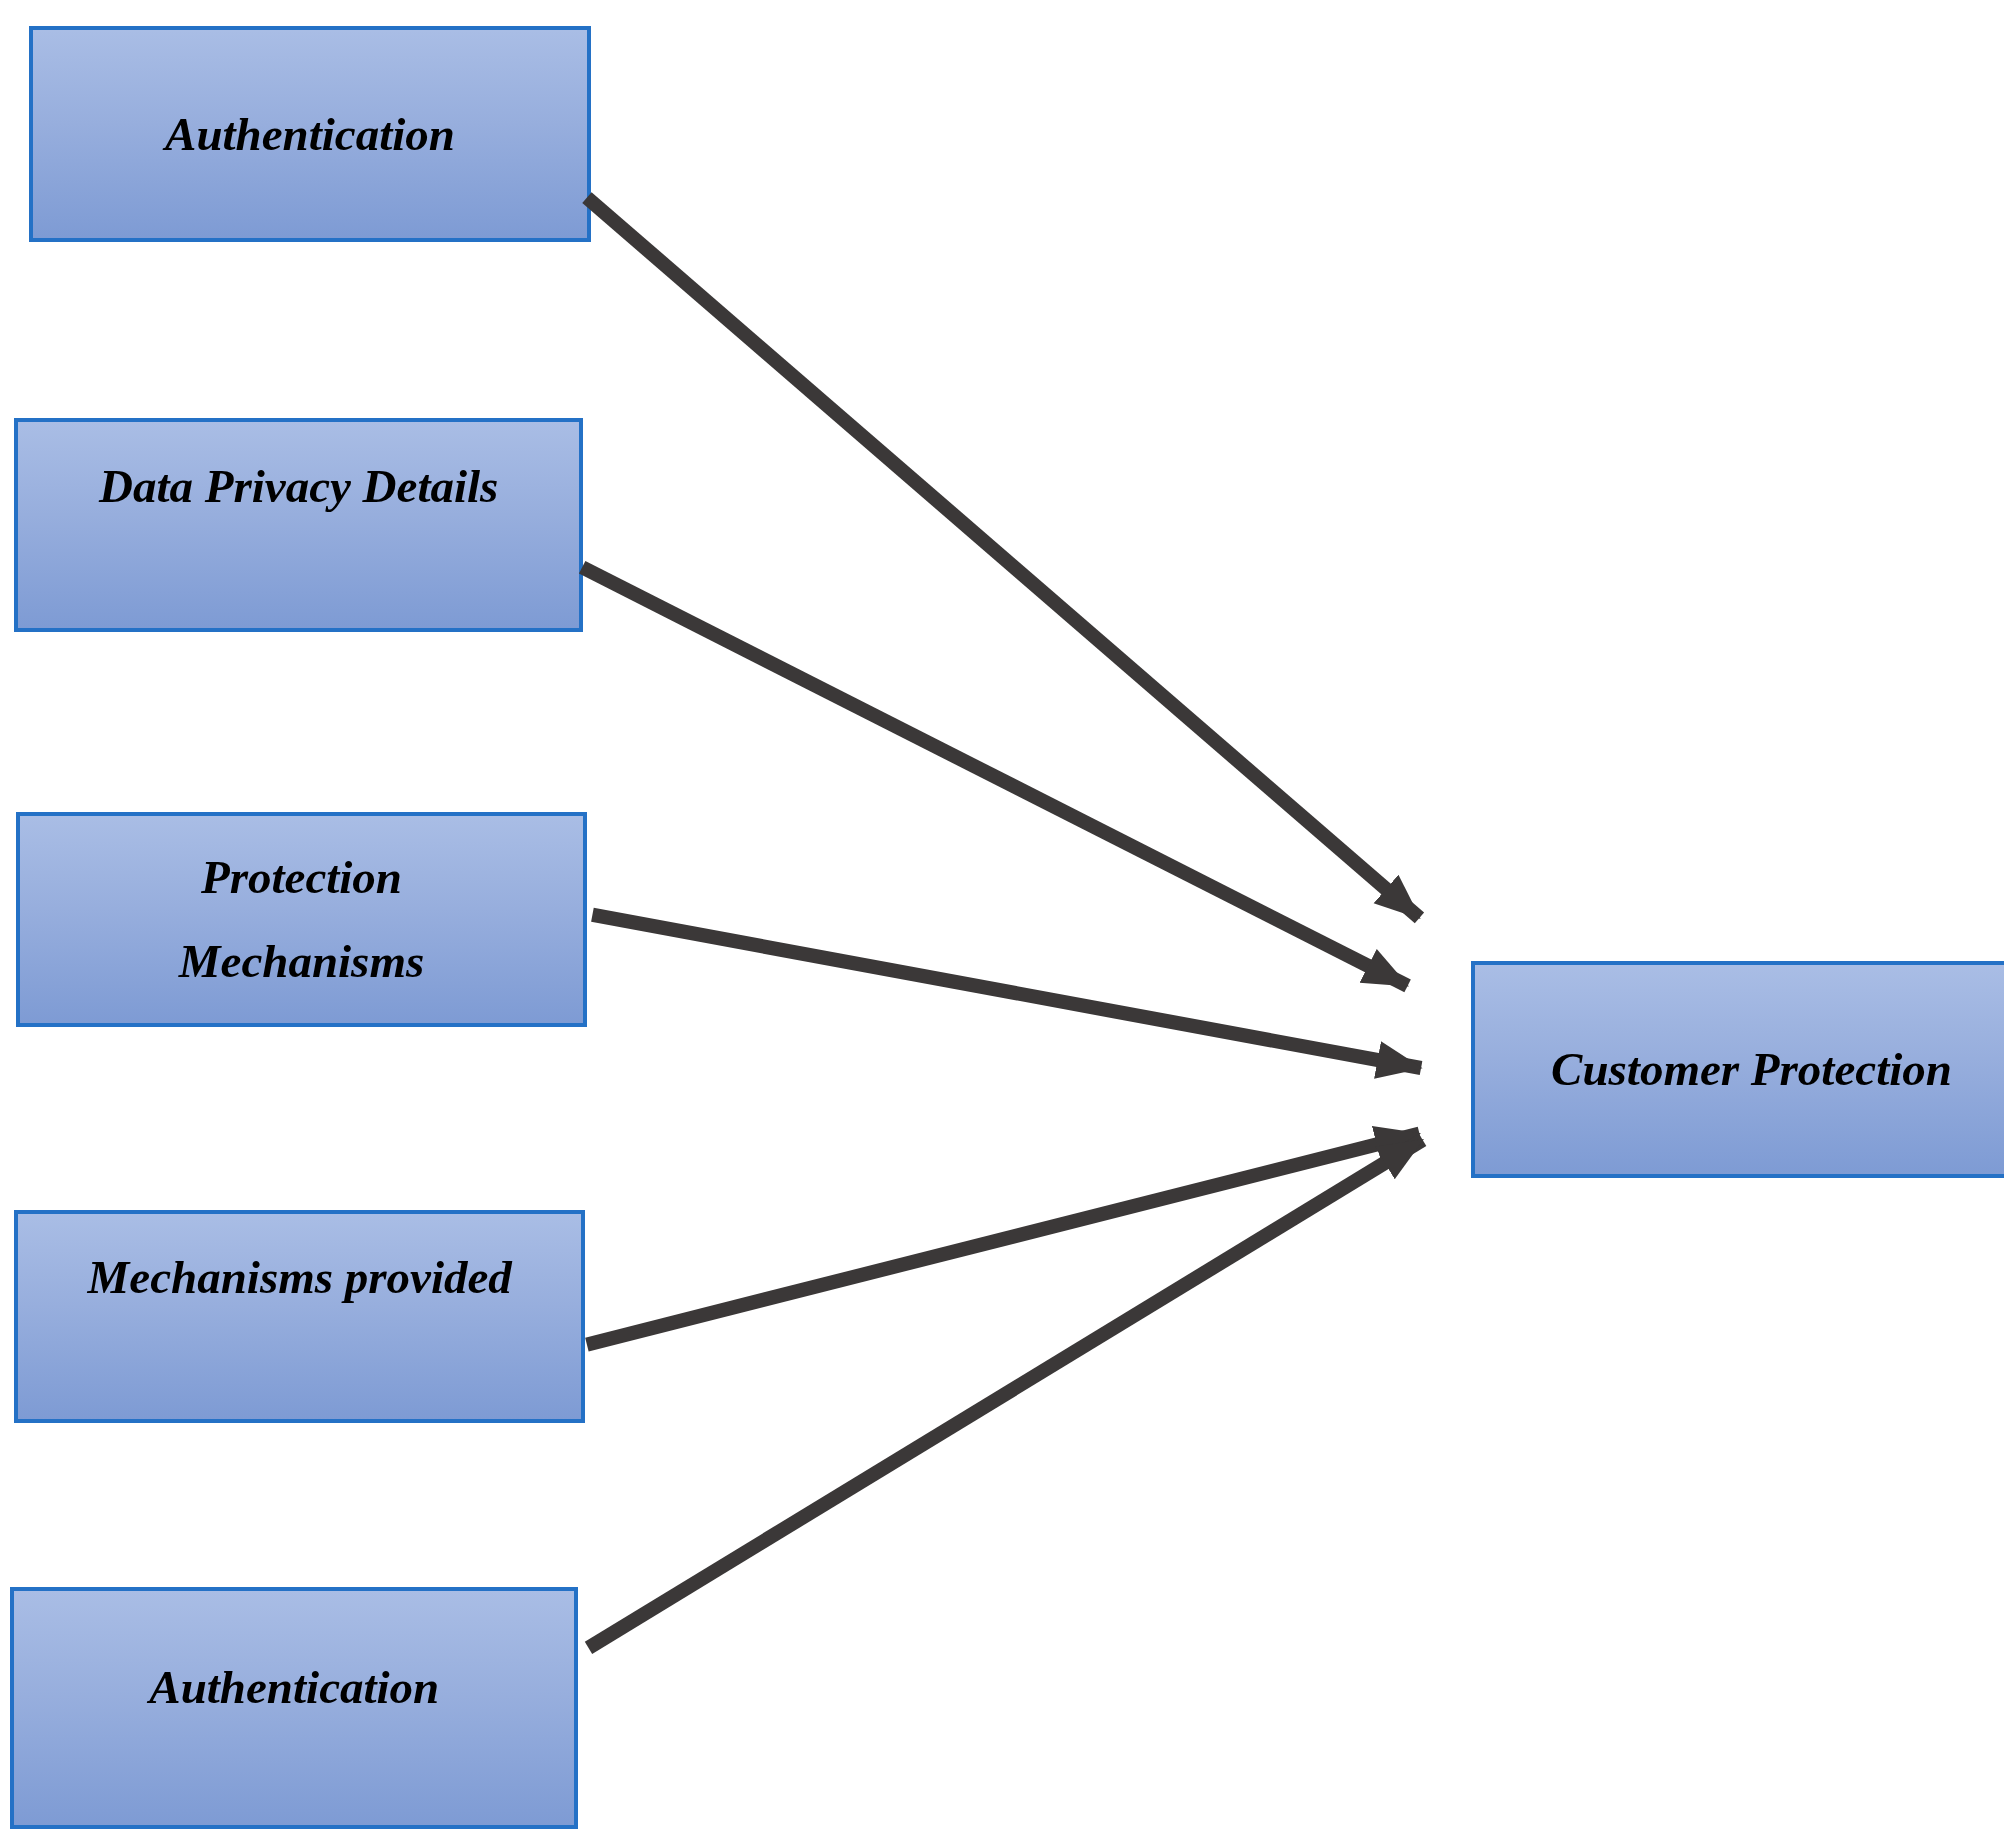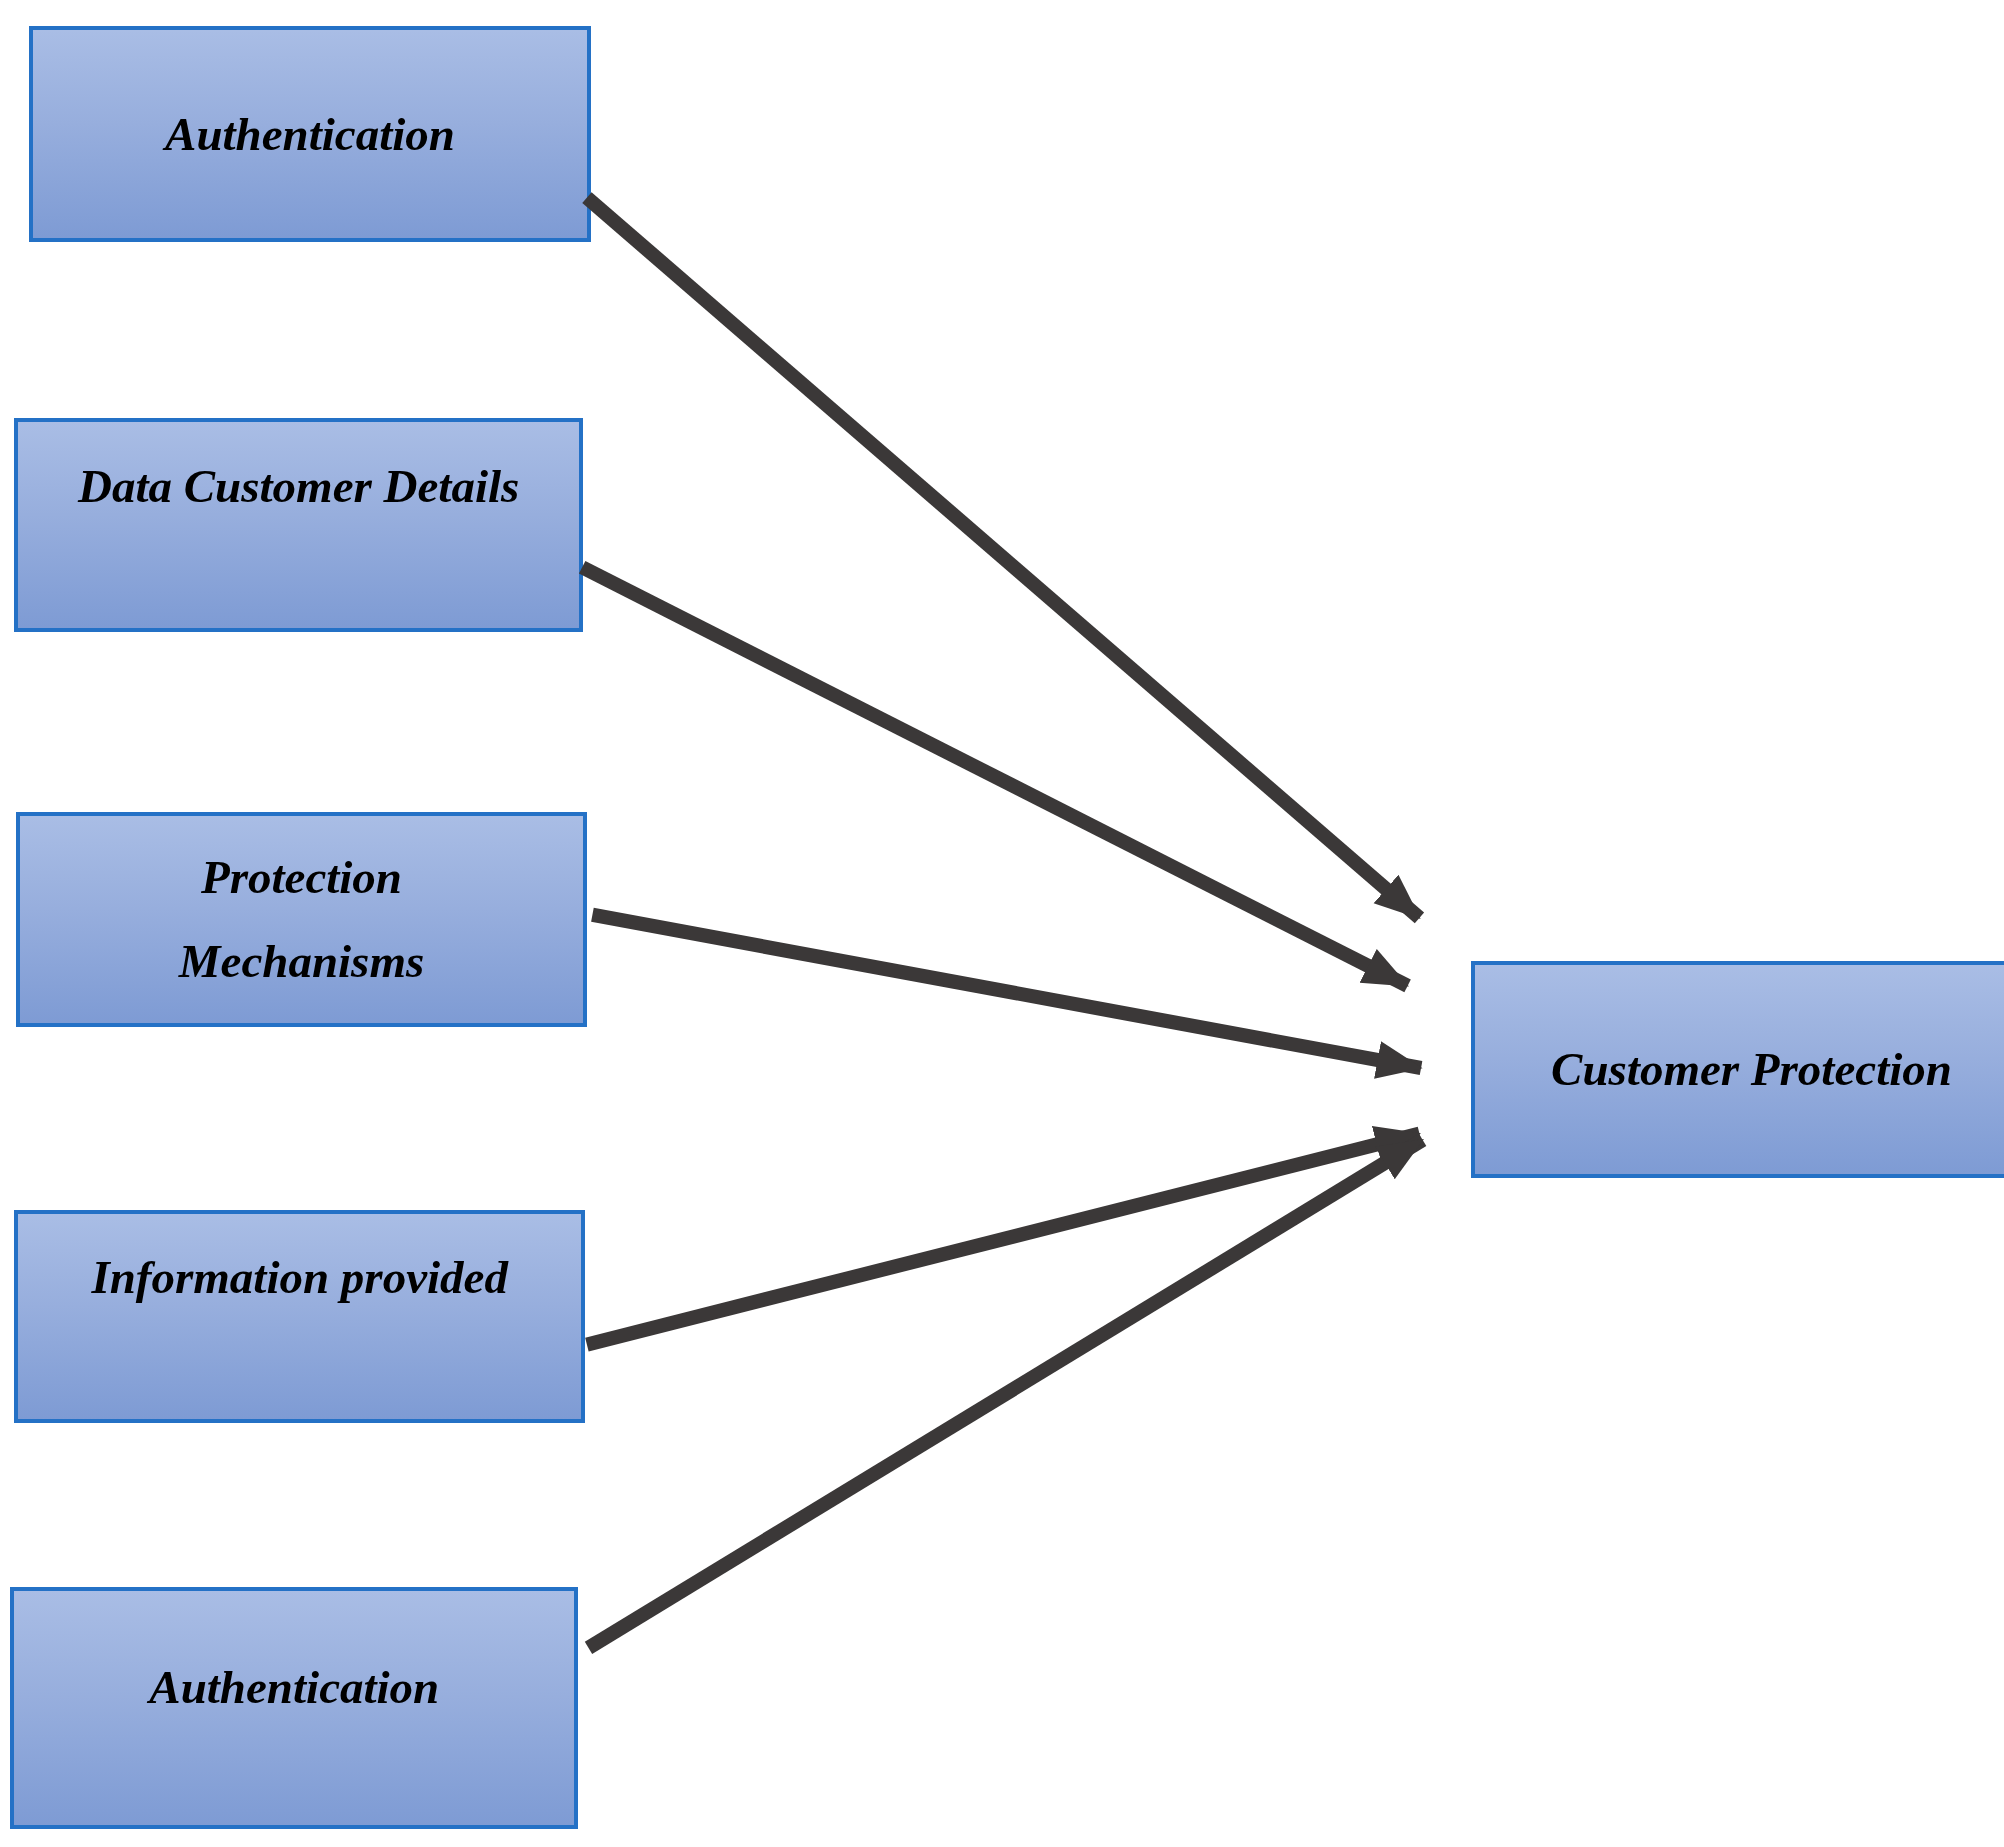--- a/index.html
+++ b/index.html
@@ -72,30 +72,30 @@
 </head>
 <body>
 
 <div class="canvas">
 
   <div class="node node-authentication">
     <span class="label">Authentication</span>
   </div>
 
   <div class="node node-data-privacy">
-    <span class="label">Data Customer Details</span>
+    <span class="label">Data Privacy Details</span>
   </div>
 
   <div class="node node-encryption">
     <span class="label">Protection
 Mechanisms</span>
   </div>
 
   <div class="node node-information">
-    <span class="label">Information provided</span>
+    <span class="label">Mechanisms provided</span>
   </div>
 
   <div class="node node-responsiveness">
     <span class="label">Authentication</span>
   </div>
 
   <div class="node node-customer">
     <span class="label">Customer Protection</span>
   </div>
 

